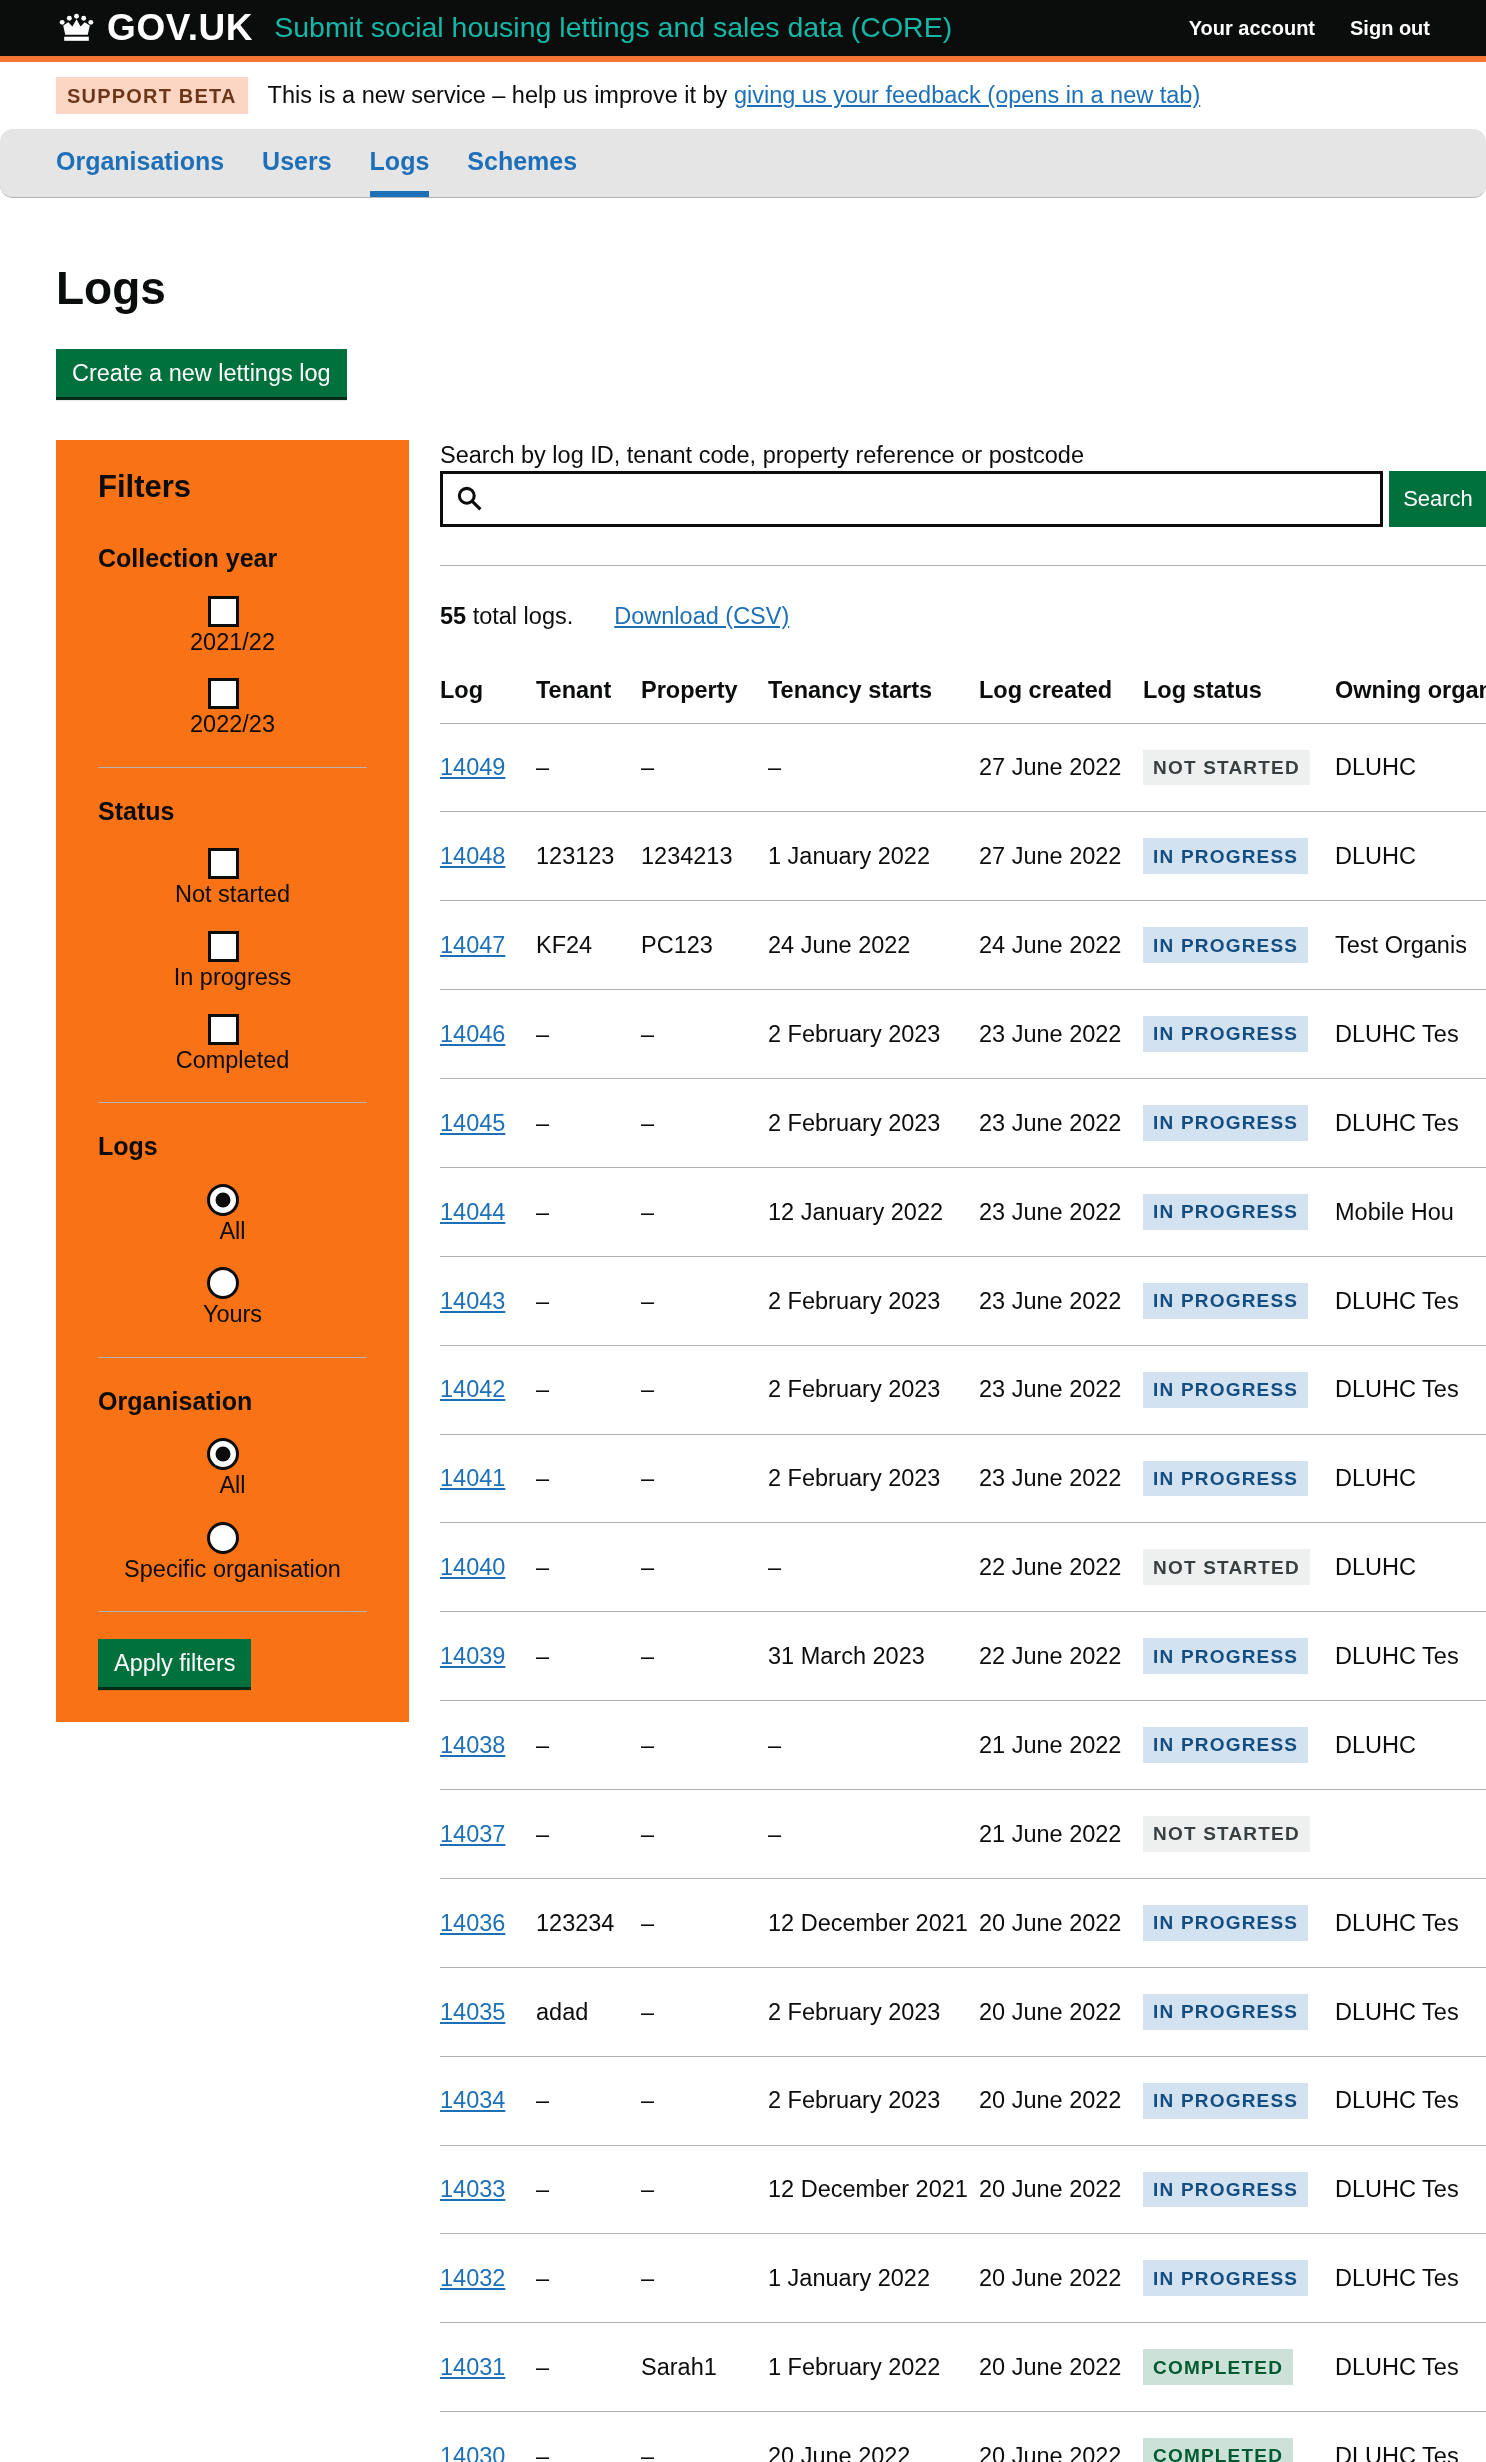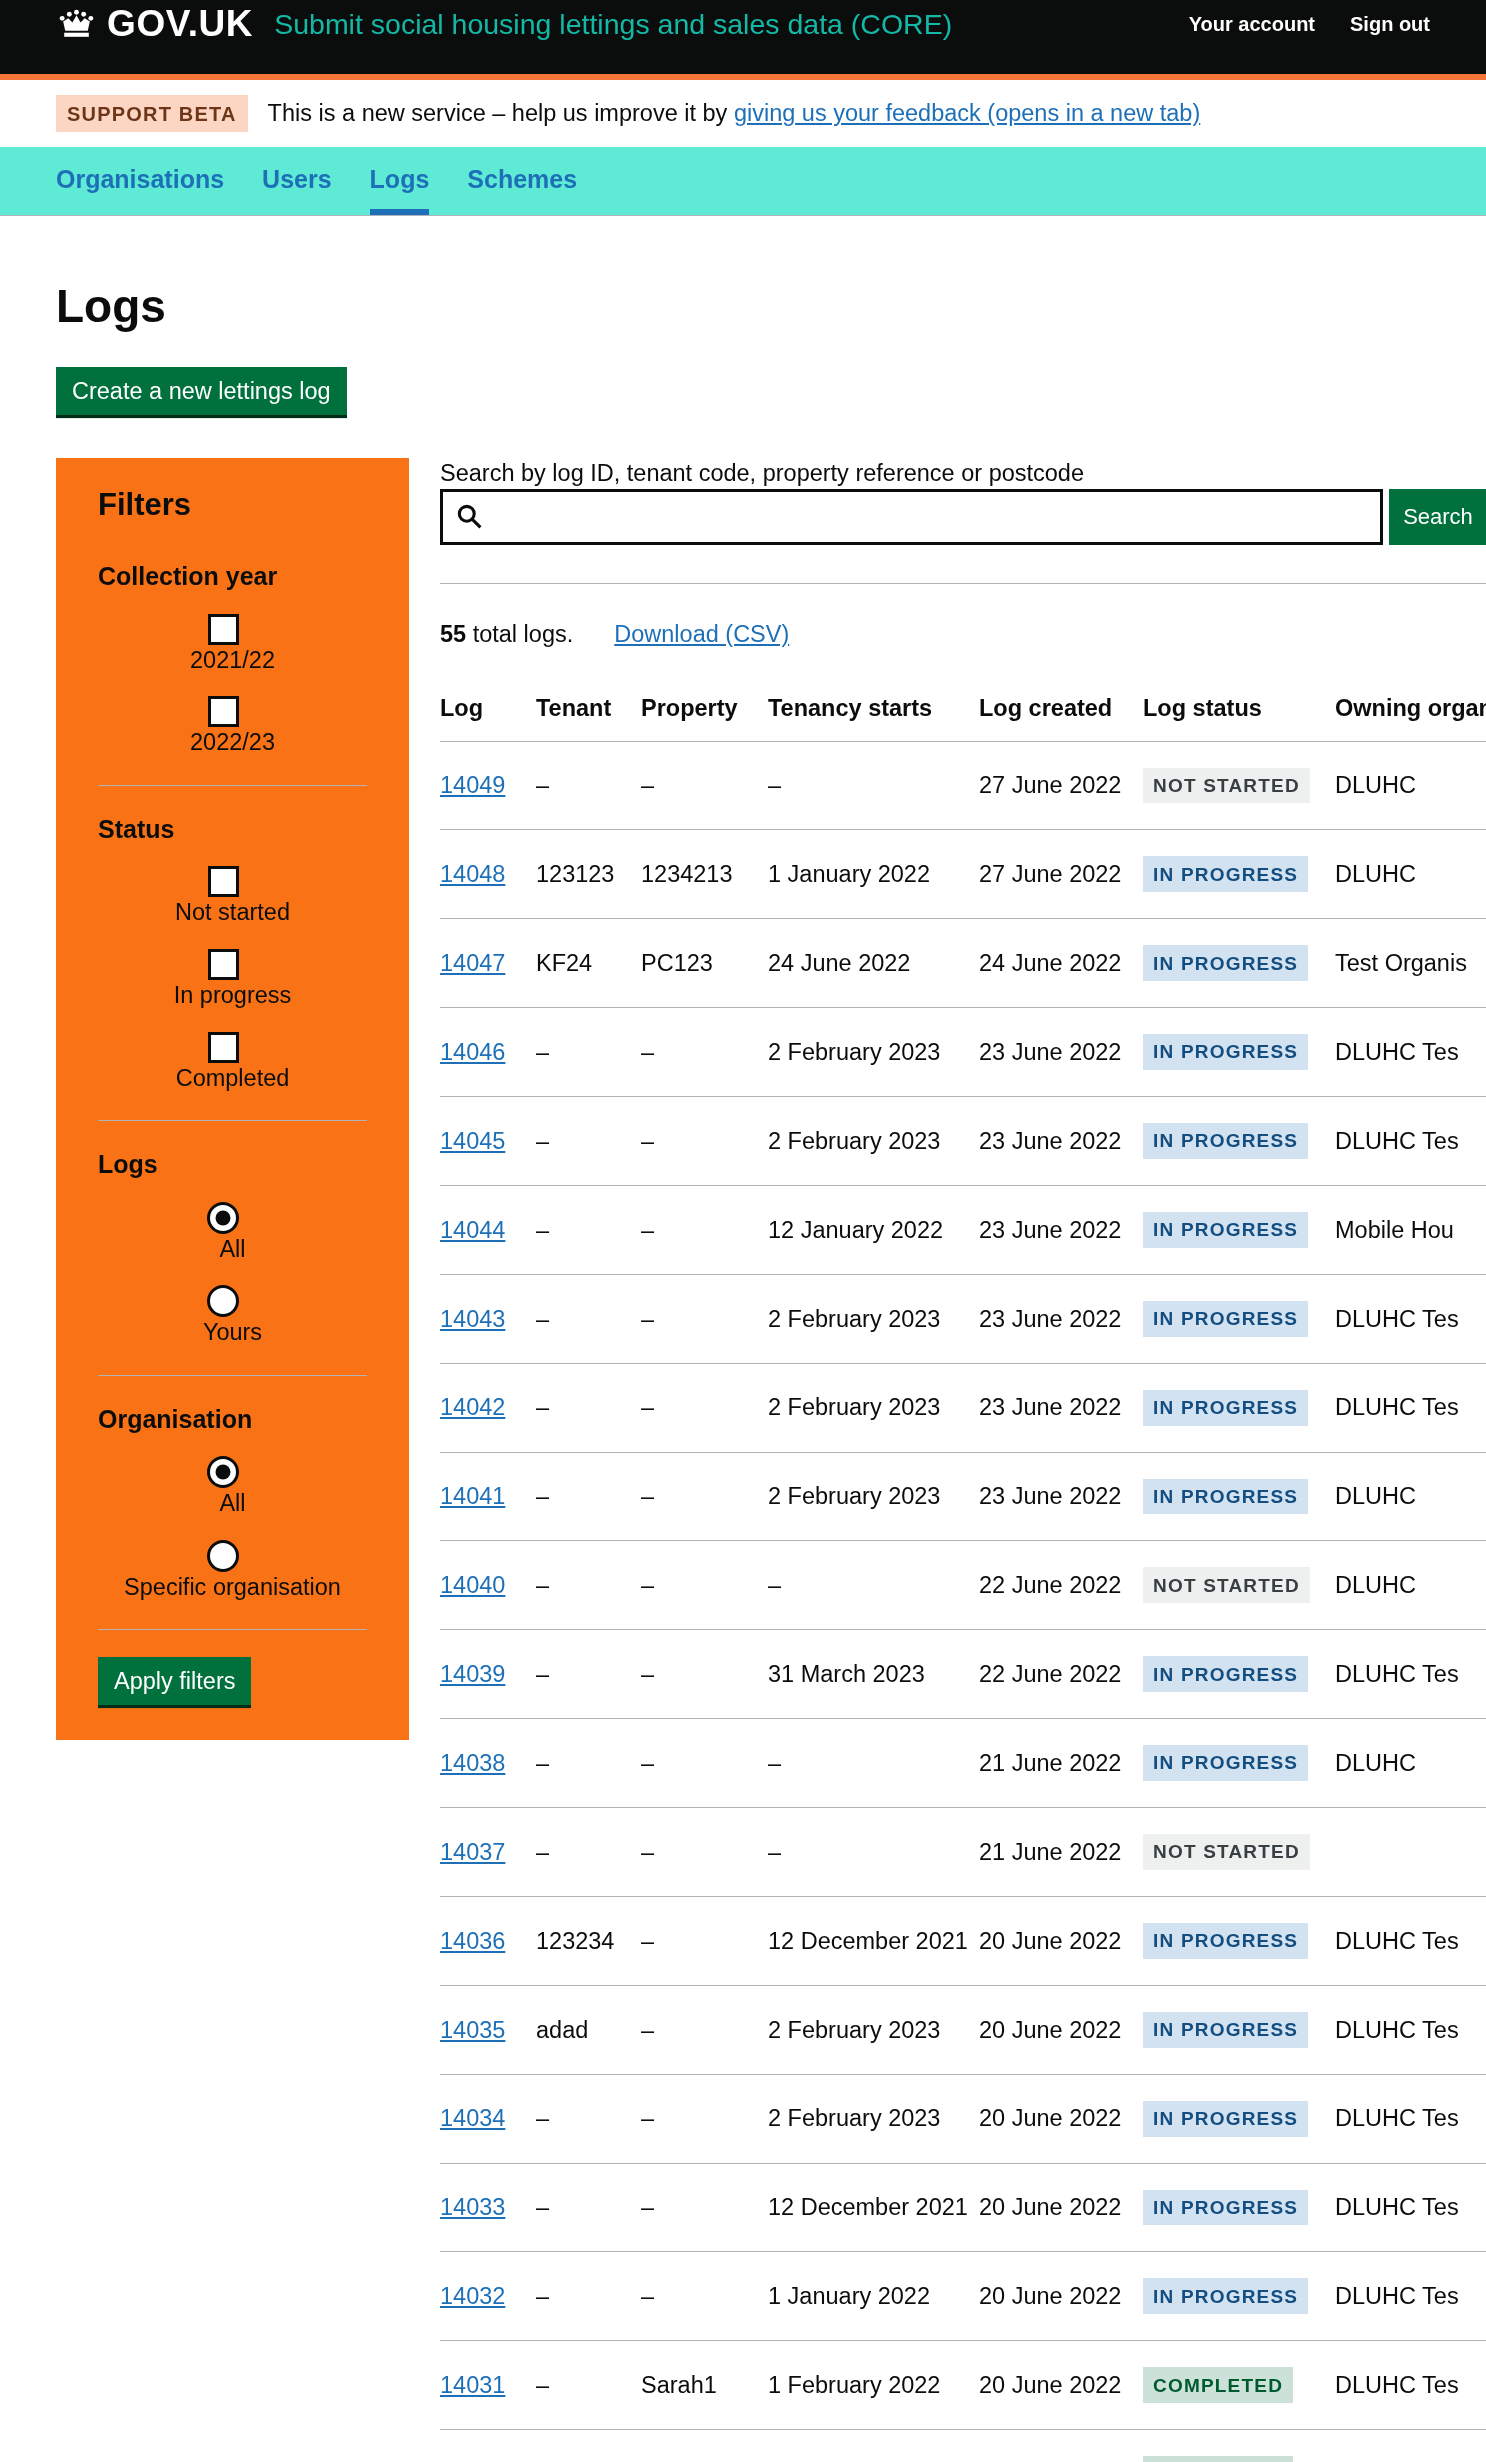--- a/index.html
+++ b/index.html
@@ -14,44 +14,44 @@
     font-size: 23.5px;
     line-height: 1.3;
     overflow-x: hidden;
   }
   .container { padding-left: 56px; padding-right: 56px; }
 
   
   .govuk-header {
     background: #0b0c0c;
     border-bottom: 6.2px solid #f47738;
-    height: 80px;
+    height: 62px;
     display: flex;
-    align-items: flex-start;
+    align-items: center;
   }
   .header-inner { display: flex; align-items: center; width: 1486px; padding: 0 56px; }
   .crown { width: 41px; height: 33px; margin-right: 10px; flex: none; }
   .logotype { color: #fff; font-weight: 700; font-size: 37px; letter-spacing: 0.6px; }
   .service-name { color: #14b8a6; font-size: 28.5px; margin-left: 21px; white-space: nowrap; }
   .header-links { margin-left: auto; display: flex; gap: 35px; }
   .header-links a { color: #fff; font-weight: 700; font-size: 20px; text-decoration: none; white-space: nowrap; }
 
   
   .phase-banner { background: #fff; }
   .phase-inner { display: flex; align-items: center; padding-top: 15px; padding-bottom: 15px; }
   .beta-tag {
     background: #fcd6c3; color: #6e3619;
     font-weight: 700; font-size: 20px; letter-spacing: 1.2px;
     padding: 6.2px 11px 5px; margin-right: 20px; white-space: nowrap;
   }
   .phase-text { font-size: 23.5px; }
   .phase-text a { color: #1d70b8; }
 
   
-  .primary-nav { background: #5eead4; border-bottom: 1.9px solid #b1b4b6; }
+  .primary-nav { background: #e5e5e5; border-bottom: 1.9px solid #b1b4b6; border-radius: 13px; }
   .nav-list { display: flex; gap: 38px; list-style: none; padding-top: 16px; }
   .nav-item { font-weight: 700; font-size: 25px; padding-bottom: 13.6px; }
   .nav-item a { color: #1d70b8; text-decoration: none; }
   .nav-item.active { border-bottom: 6.2px solid #1d70b8; }
 
   
   main { flex: none; }
   h1.page-title { font-size: 46px; font-weight: 700; margin-top: 61px; margin-bottom: 30px; }
   .btn-green {
     display: inline-block; background: #00703c; color: #fff; border: none;

